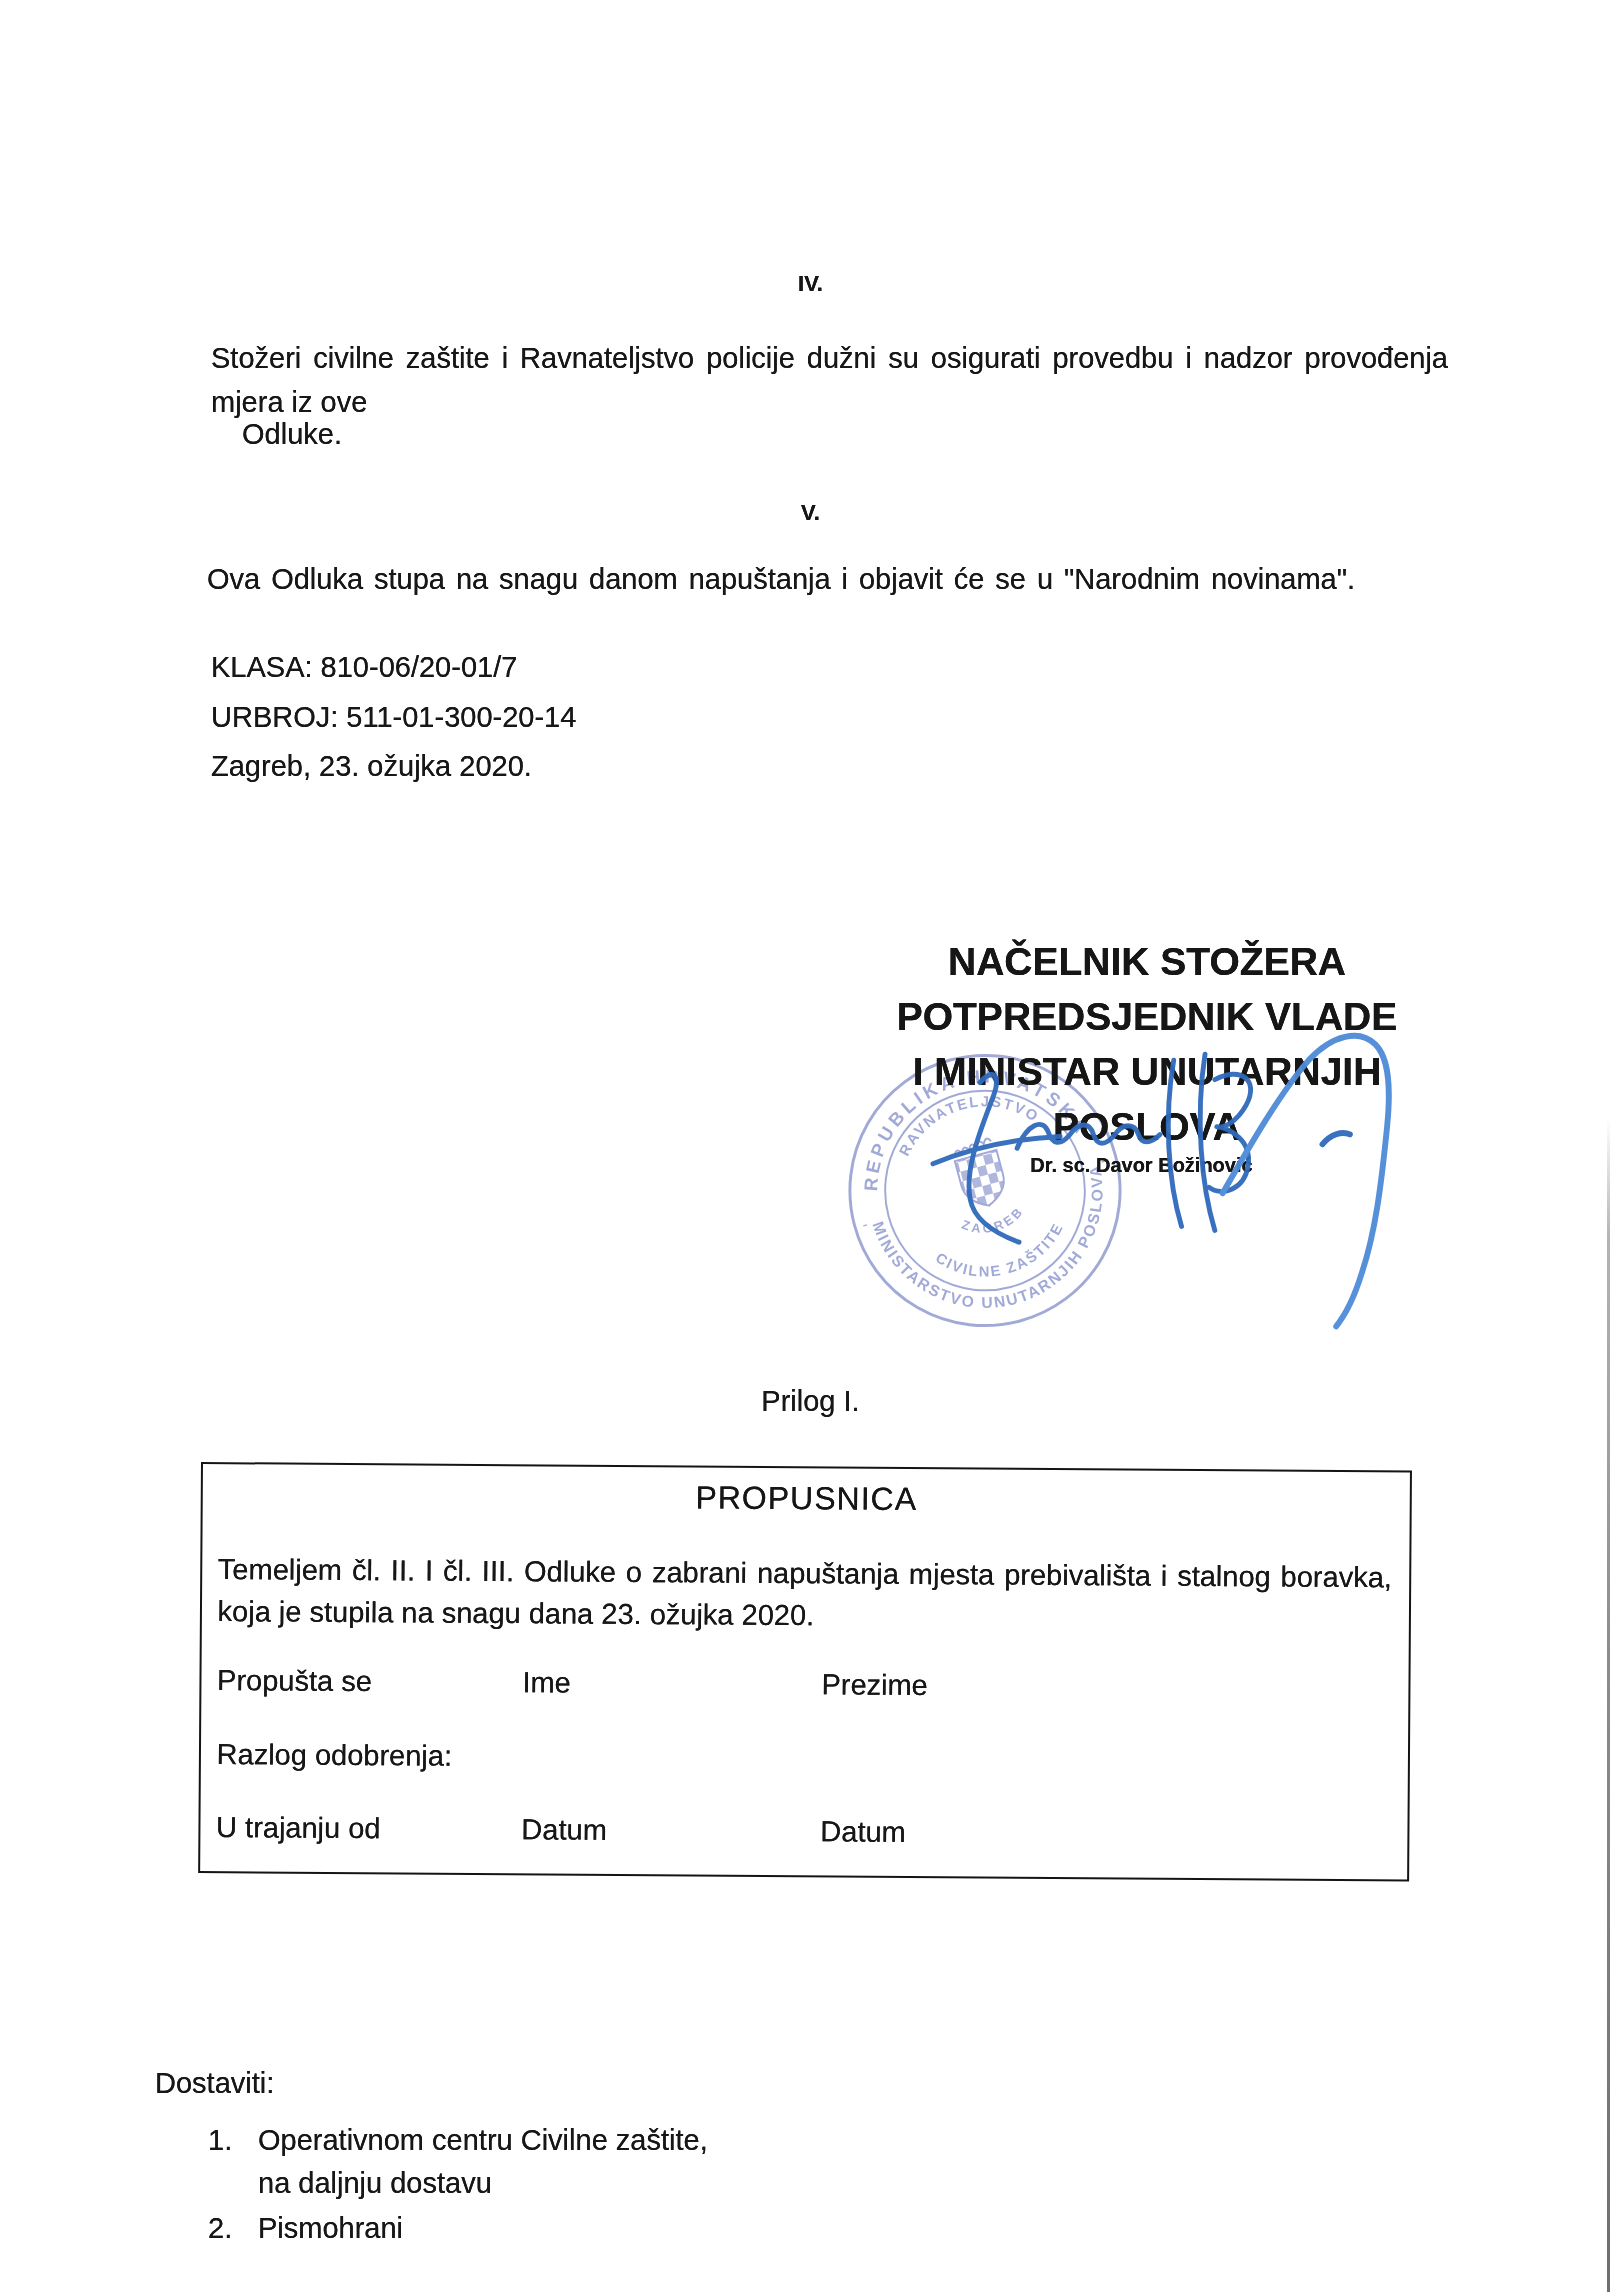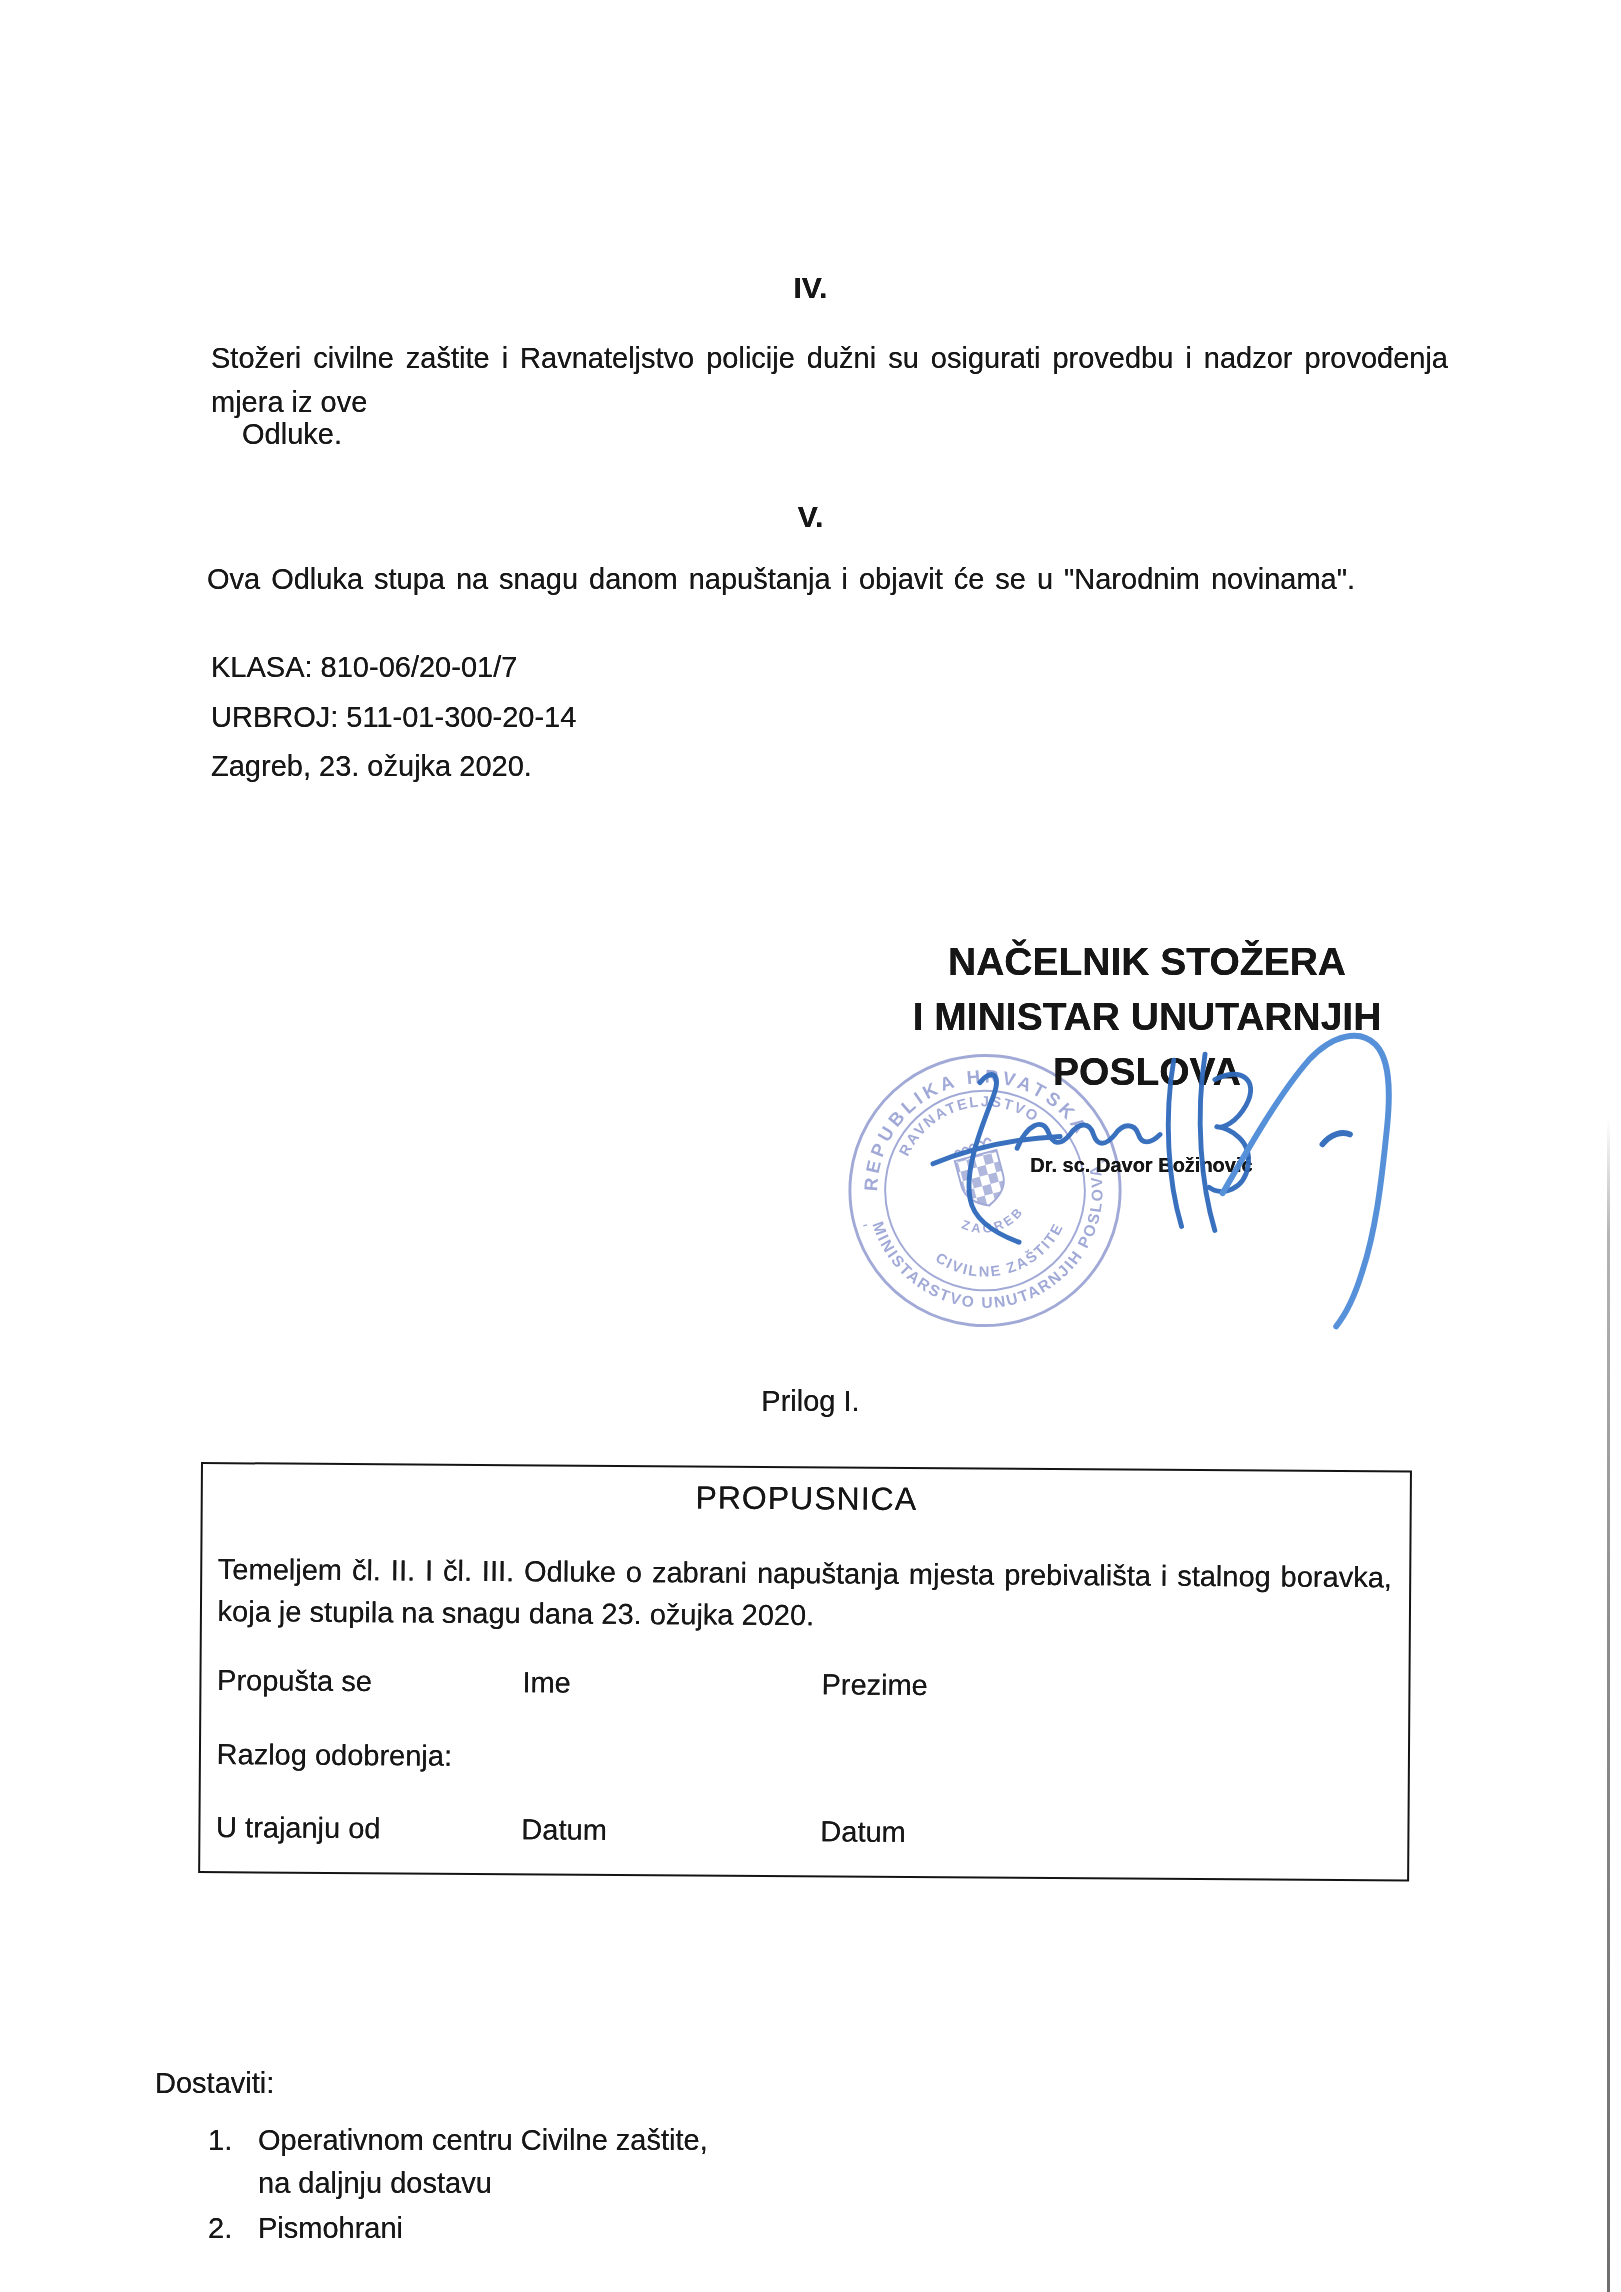--- a/index.html
+++ b/index.html
@@ -3,21 +3,21 @@
 <meta charset="utf-8">
 <style>
   html,body{margin:0;padding:0;}
   body{
     width:1621px;height:2293px;position:relative;background:#ffffff;
     font-family:"Liberation Sans", sans-serif;color:#161616;overflow:hidden;
   }
   .abs{position:absolute;}
   .body-text{font-size:29px;line-height:44px;color:#171717;text-shadow:0 0 0.4px #1a1a1a;}
   .centered{left:0;width:1621px;text-align:center;}
-  .heading{font-weight:bold;font-size:30px;text-shadow:0 0 0.5px #000;}
+  .heading{font-weight:bold;font-size:22px;text-shadow:0 0 0.5px #000;}
   .justify{text-align:justify;text-justify:inter-word;}
   .signer-line{font-weight:bold;font-size:39px;line-height:55px;text-align:center;text-shadow:0 0 0.6px #000;}
   .pass-box{
     border:2.9px solid #141414;background:transparent;
     transform:rotate(0.4deg);transform-origin:top left;
   }
   .pass-title{font-size:32px;letter-spacing:1px;text-align:center;text-shadow:0 0 0.4px #111;}
   .scan-edge{
     background:linear-gradient(to bottom, rgba(160,160,160,0) 0%, #b4b4b4 10%, #8d8d8d 45%, #6e6e6e 100%);
   }
@@ -71,20 +71,21 @@
 
     <g>
       <path d="M 139,123 q 4,-9 8,-1 q 4,-9 8,-1 q 4,-9 8,-1 q 4,-9 8,-1 q 4,-9 8,-1" fill="none" stroke="#7e89c8" stroke-width="2"></path>
       <path d="M 138,128 h 44 v 26 c 0,14 -11,22 -22,27 c -11,-5 -22,-13 -22,-27 z" fill="url(#chk)" stroke="#7e89c8" stroke-width="2" fill-opacity="0.85"></path>
     </g>
   </g>
 </svg>
 
 <div class="abs" style="left:843px;top:934px;width:608px;">
   <div class="signer-line">NAČELNIK STOŽERA</div>
+  <div class="signer-line">POTPREDSJEDNIK VLADE</div>
   <div class="signer-line">I MINISTAR UNUTARNJIH POSLOVA</div>
 </div>
 
 <div class="abs" style="left:916px;top:1154px;width:451px;text-align:center;font-weight:bold;font-size:20px;text-shadow:0 0 0.6px #000;">Dr. sc. Davor Božinović</div>
 
 <svg class="abs" style="left:921px;top:1019px;" width="480" height="323" viewBox="0 0 490 330">
   <g fill="none" stroke-linecap="round" stroke-linejoin="round" opacity="0.95">
     <path d="M 60,65 C 72,50 82,56 74,78 C 62,110 44,152 50,184 C 54,206 78,220 100,228" stroke="#2f6abc" stroke-width="5"></path>
     <path d="M 12,148 C 55,130 100,122 142,120" stroke="#2f6abc" stroke-width="5"></path>
     <path d="M 98,132 C 108,108 124,100 130,116 C 134,128 142,130 152,118 C 160,106 172,104 176,118 C 180,130 188,130 198,118 C 206,106 218,106 222,118 C 225,128 234,128 244,118" stroke="#2f6abc" stroke-width="5"></path>

